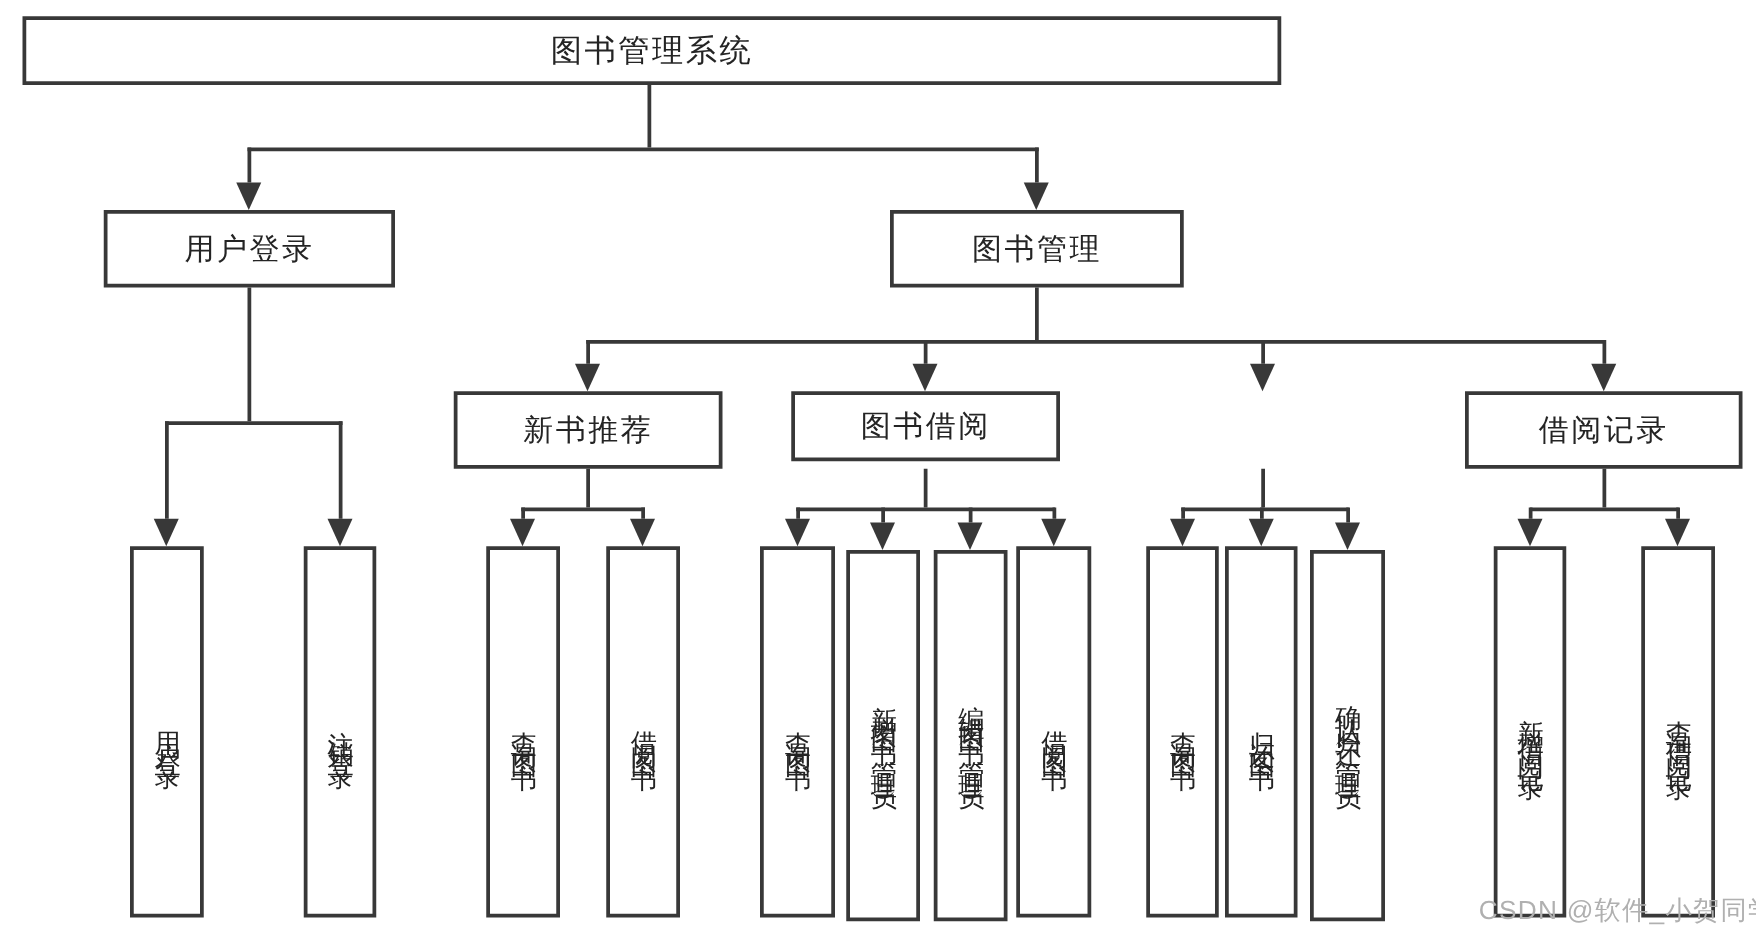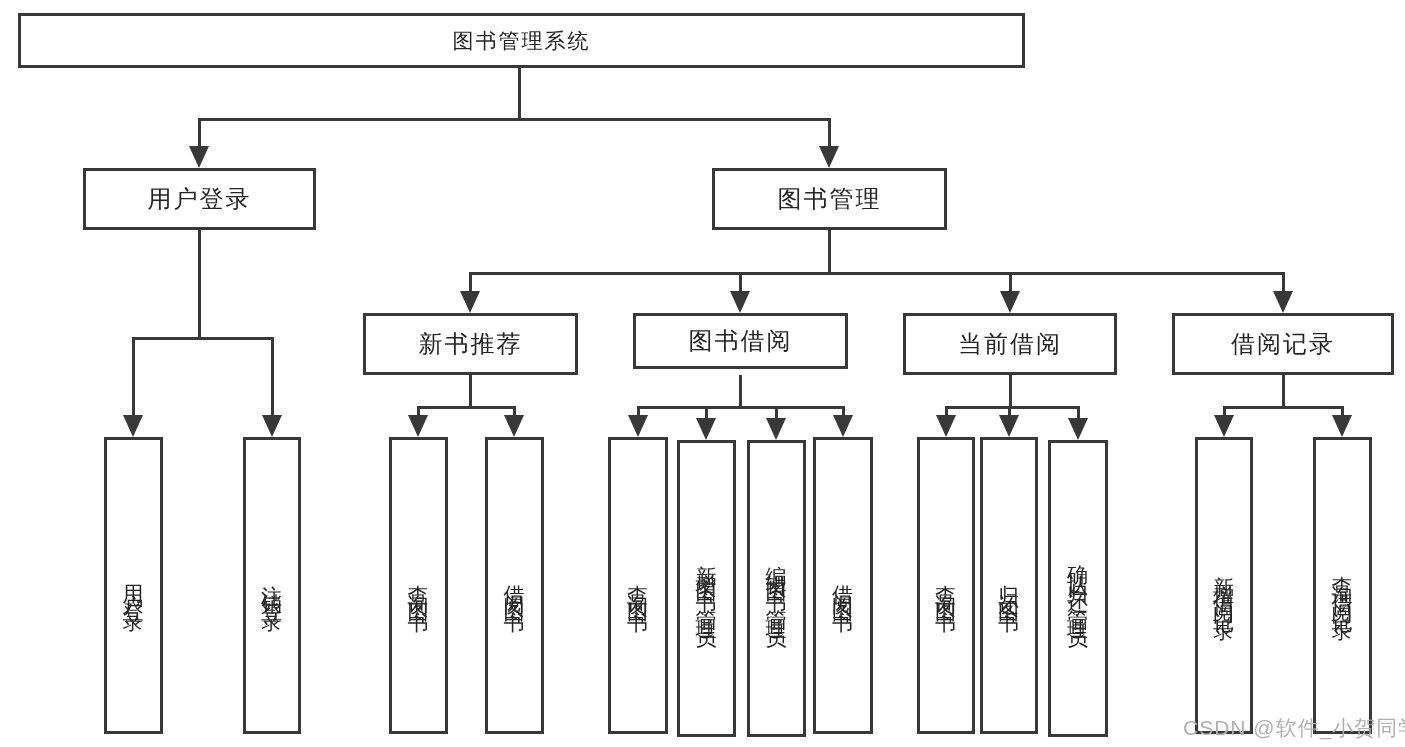--- a/index.html
+++ b/index.html
@@ -6,21 +6,21 @@
   .stage{
     position:relative;width:1405px;height:747px;background:var(--box-background,#ffffff);
     font-family:"Liberation Sans",sans-serif;color:var(--text,#242424);overflow:hidden;
   }
   .node{
     position:absolute;box-sizing:border-box;background:var(--box-background,#ffffff);
     border:3px solid var(--line,#383838);
     display:flex;align-items:center;justify-content:center;
   }
   .hnode{font-size:24px;letter-spacing:2px;white-space:nowrap;}
-  .rootnode{font-size:21px;}
+  .rootnode{font-size:25px;}
   .leaf .vtext{
     writing-mode:vertical-rl;text-orientation:mixed;
     font-size:21px;letter-spacing:9px;line-height:1;
   }
   .line{position:absolute;background:var(--line,#383838);}
   .arrow{position:absolute;width:20px;display:flex;flex-direction:column;align-items:center;}
   .arrow .shaft{width:3px;flex:1 1 auto;background:var(--line,#383838);}
   .arrow .head{
     width:0;height:0;flex:0 0 auto;
     border-left:10px solid transparent;border-right:10px solid transparent;
@@ -46,23 +46,20 @@
   <div class="node hnode" style="left:363px;top:313px;width:215px;height:62px">
     <span>新书推荐</span>
   </div>
 
   <div class="node hnode" style="left:712px;top:168px;width:235px;height:62px">
     <span>图书管理</span>
   </div>
   <div class="node hnode" style="left:633px;top:313px;width:215px;height:56px">
     <span>图书借阅</span>
   </div>
-  <div class="node hnode" style="left:903px;top:313px;width:214px;height:62px">
-    <span>当前借阅</span>
-  </div>
   <div class="node hnode" style="left:1172px;top:313px;width:222px;height:62px">
     <span>借阅记录</span>
   </div>
 
   <div class="node leaf" style="left:104px;top:437px;width:59px;height:297px">
     <span class="vtext">用户登录</span>
   </div>
   <div class="node leaf" style="left:243px;top:437px;width:58px;height:297px">
     <span class="vtext">注销登录</span>
   </div>

